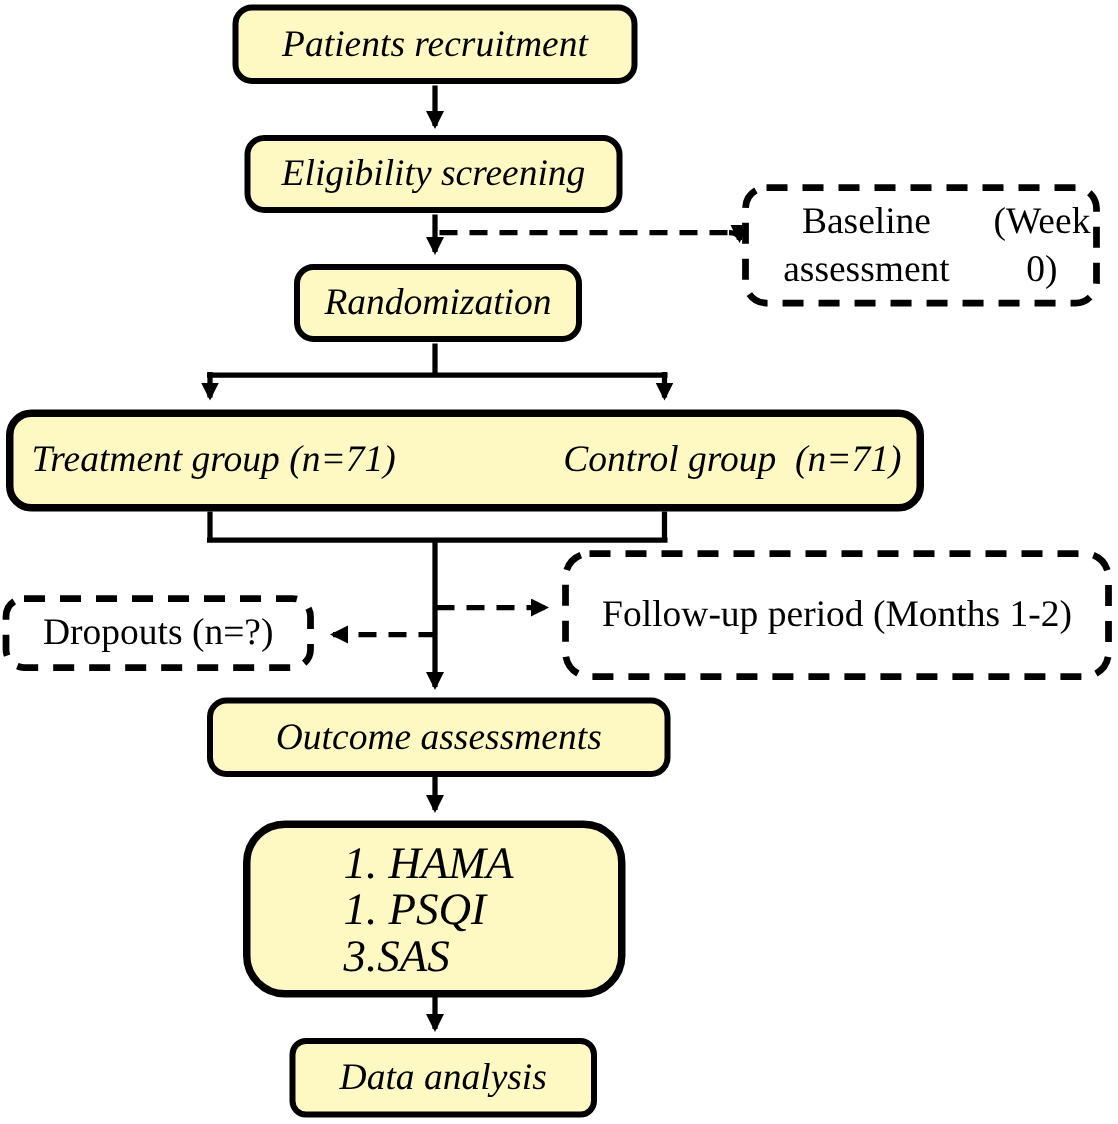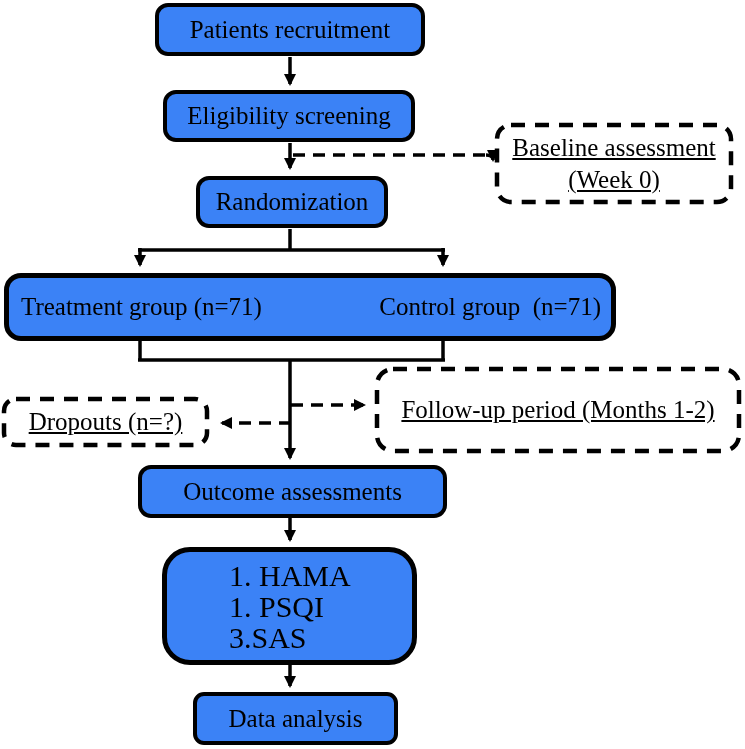--- a/index.html
+++ b/index.html
@@ -19,30 +19,31 @@
   #connectors {
     position: absolute;
     left: 0;
     top: 0;
     width: 745px;
     height: 749px;
   }
   .box {
     position: absolute;
     box-sizing: border-box;
-    background: #3b82f6;
+    background: #fef9c3;
     border: 4px solid #000000;
     border-radius: 13px;
     display: flex;
     align-items: center;
     justify-content: center;
     font-size: 25px;
     line-height: 1.1;
     text-align: center;
     z-index: 2;
+    font-style: italic;
   }
   .box.thick {
     border-width: 5px;
   }
   .box.wide {
     border-radius: 17px;
     justify-content: space-between;
     padding: 0 10px 0 12px;
   }
   .box.wide span {
@@ -55,29 +56,28 @@
   }
   .box.measures .list {
     padding-left: 62px;
     line-height: 31px;
     font-size: 30px;
   }
   .dtext {
     position: absolute;
     box-sizing: border-box;
     display: flex;
-    flex-direction: column;
+    flex-direction: row;
     align-items: center;
     justify-content: center;
     font-size: 25px;
     line-height: 32px;
     text-align: center;
     z-index: 2;
     background: transparent;
-    text-decoration: underline;
   }
 </style>
 </head>
 <body>
 
 <div id="canvas">
 
   <svg id="connectors" viewBox="0 0 745 749" xmlns="http://www.w3.org/2000/svg">
     <defs>
       <marker id="ah" markerWidth="14" markerHeight="14" refX="10" refY="6" orient="auto" markerUnits="userSpaceOnUse">

